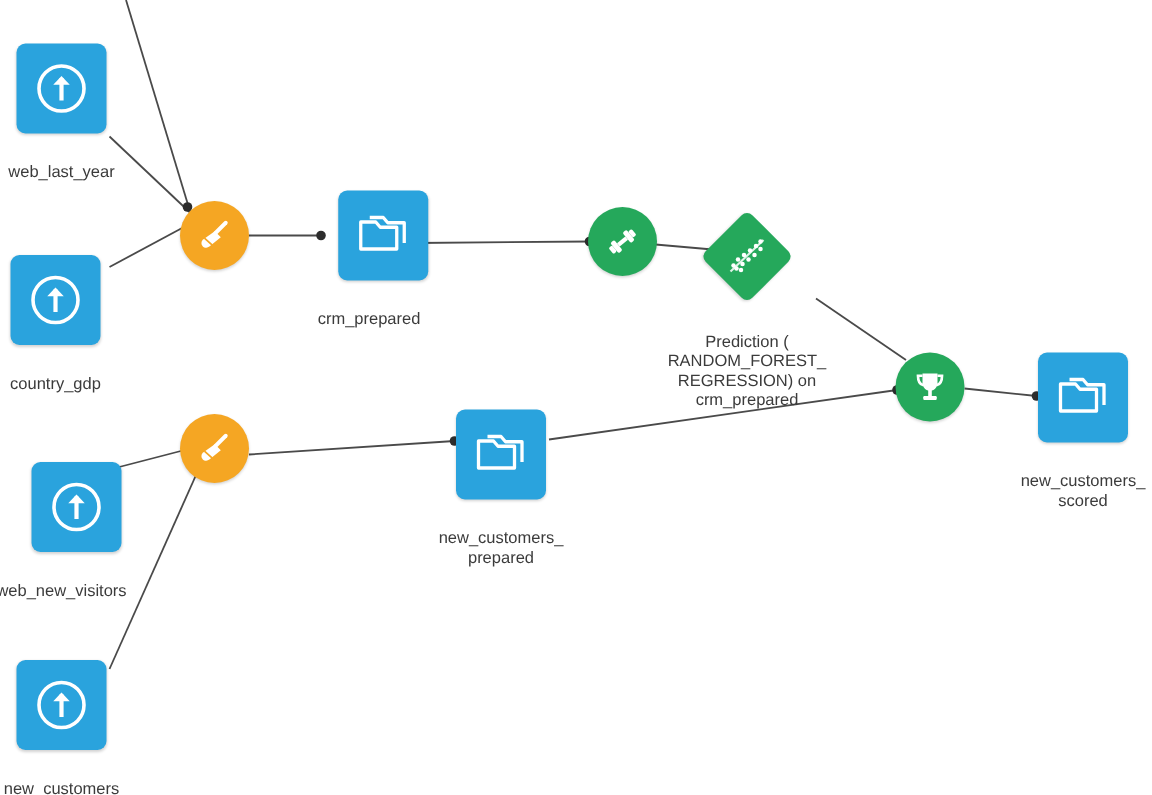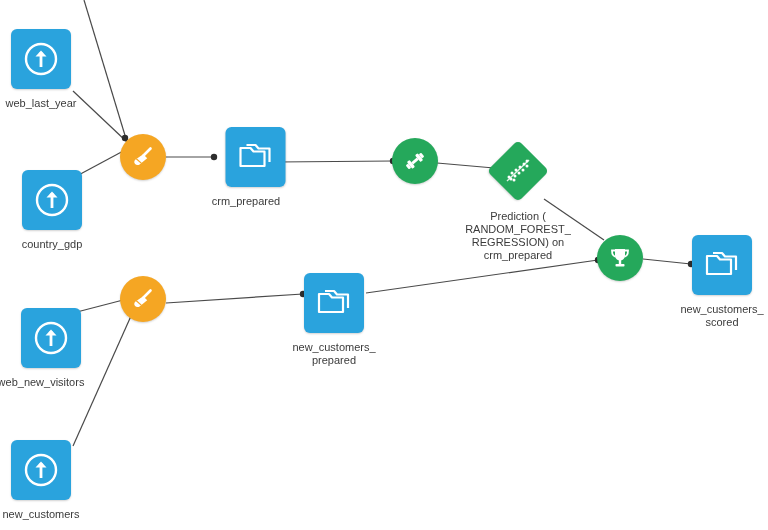--- a/index.html
+++ b/index.html
@@ -66,21 +66,21 @@
     align-items: center;
     justify-content: center;
     box-shadow: 0 1px 2px rgba(0,0,0,0.18);
   }
   .diamond > svg { transform: rotate(-45deg); }
   .node-label {
     position: absolute;
     top: 100%;
     left: 50%;
     transform: translateX(-50%);
-    margin-top: 8px;
+    margin-top: 20px;
     font-size: 11px;
     line-height: 13px;
     color: #3b3b3b;
     text-align: center;
     white-space: pre;
   }
   .node-label.wide { white-space: normal; width: 130px; }
 </style>
 </head>
 <body>
@@ -117,21 +117,21 @@
     <div class="sq-icon">
       <svg width="34" height="34" viewBox="0 0 34 34">
         <circle cx="17" cy="17" r="15" fill="none" stroke="#ffffff" stroke-width="2.4"></circle>
         <path d="M 17 25 L 17 10" stroke="#ffffff" stroke-width="2.8" fill="none"></path>
         <path d="M 11.5 14.5 L 17 8.6 L 22.5 14.5 Z" fill="#ffffff"></path>
       </svg>
     </div>
     <div class="node-label">web_last_year</div>
   </div>
 
-  <div class="node" style="left:52px; top:200px;border-radius:18px;">
+  <div class="node" style="left:37px; top:200px;border-radius:18px;">
     <div class="sq-icon">
       <svg width="34" height="34" viewBox="0 0 34 34">
         <circle cx="17" cy="17" r="15" fill="none" stroke="#ffffff" stroke-width="2.4"></circle>
         <path d="M 17 25 L 17 10" stroke="#ffffff" stroke-width="2.8" fill="none"></path>
         <path d="M 11.5 14.5 L 17 8.6 L 22.5 14.5 Z" fill="#ffffff"></path>
       </svg>
     </div>
     <div class="node-label">country_gdp</div>
   </div>
 
@@ -205,21 +205,21 @@
           <rect x="3" y="10.4" width="3" height="5.2" rx="1" fill="#ffffff"></rect>
           <rect x="6" y="8.6" width="3.4" height="8.8" rx="1.2" fill="#ffffff"></rect>
           <rect x="9.4" y="11.6" width="7.2" height="2.8" fill="#ffffff"></rect>
           <rect x="16.6" y="8.6" width="3.4" height="8.8" rx="1.2" fill="#ffffff"></rect>
           <rect x="20" y="10.4" width="3" height="5.2" rx="1" fill="#ffffff"></rect>
         </g>
       </svg>
     </div>
   </div>
 
-  <div class="node" style="left:518px; top:171px;">
+  <div class="node" style="left:498px; top:171px;">
     <div class="diamond-wrap">
       <div class="diamond">
         <svg width="30" height="30" viewBox="0 0 30 30">
           <g fill="#ffffff">
             <circle cx="6" cy="21" r="1.5"></circle>
             <circle cx="9" cy="17" r="1.5"></circle>
             <circle cx="8" cy="23" r="1.5"></circle>
             <circle cx="12" cy="20" r="1.5"></circle>
             <circle cx="13" cy="14" r="1.5"></circle>
             <circle cx="16" cy="17" r="1.5"></circle>

